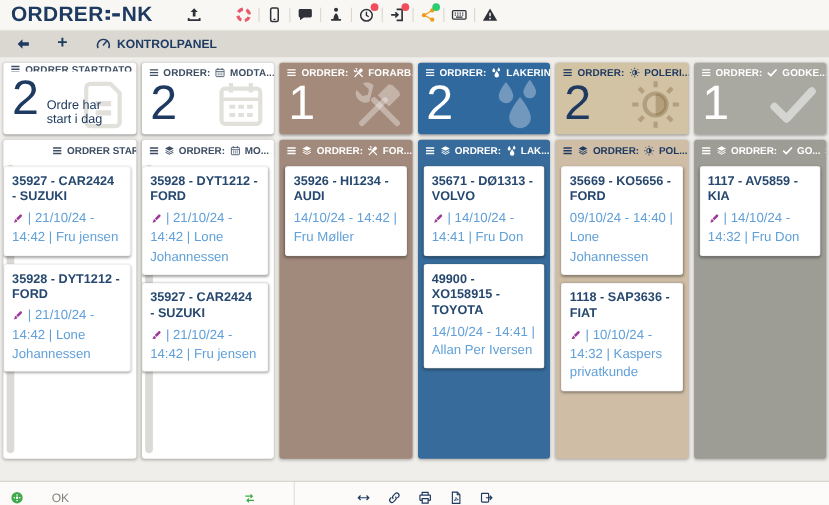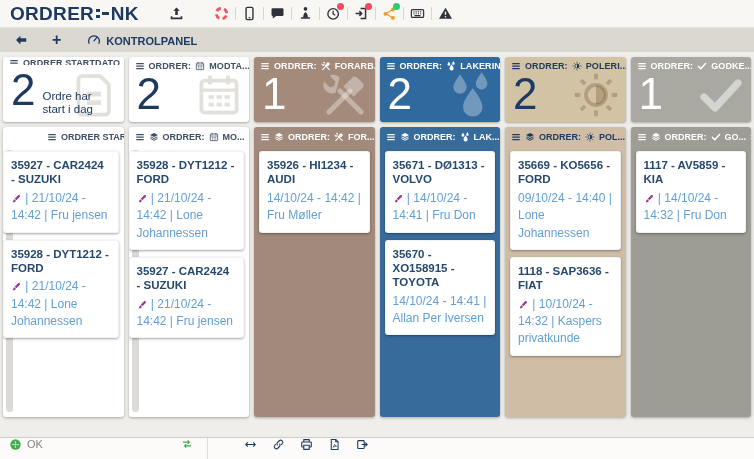--- a/index.html
+++ b/index.html
@@ -59,22 +59,22 @@
   .card-row{position:relative;}
   .handle{position:absolute;left:-12px;top:-1px;height:calc(100% + 2px);width:7px;
     border-radius:4px;background:#bbb9b5;cursor:grab;}
   .kcard{background:#fff;border:1px solid rgba(0,0,0,.05);border-radius:3px;
     box-shadow:0 1px 2.5px rgba(0,0,0,.35);padding:6px 7px 7px 7px;cursor:pointer;}
   .kcard-title{font-size:11.5px;font-weight:bold;color:#26486f;line-height:1.25;}
   .kcard-meta{font-size:12px;color:#61a0d8;margin-top:3px;line-height:1.45;}
   .kcard-meta .icn{font-size:10px;margin-right:1px;}
   
   .statusbar{position:absolute;left:0;right:0;bottom:0;height:22px;background:#fcfbf9;
-    border-top:1px solid #cfccc6;display:flex;align-items:flex-start;padding:0 9px;
-    box-sizing:border-box;font-size:11px;color:#83837e;}
+    border-top:1px solid #cfccc6;display:flex;align-items:flex-end;padding:0 9px;
+    box-sizing:border-box;font-size:11px;color:#83837e;gap:20px;}
   .statusbar .ok-ic{font-size:13px;margin-right:5px;}
   .sb-sync{font-size:12px;margin-left:138px;cursor:pointer;}
   .sb-sep{width:1px;height:21px;background:#dedbd5;margin-left:14px;}
   .sb-icons{display:flex;align-items:center;gap:15px;margin-left:36px;color:#1e3a60;}
   .sb-icons .icn{font-size:13px;cursor:pointer;}
 </style>
 </head>
 <body>
 
 <div class="app">
@@ -510,21 +510,21 @@
                 <div class="kcard-meta"><span class="icn" style="color: rgb(156, 58, 154);">
                     <svg viewBox="0 0 24 24">
                       <path d="M20.8 3.2c-1.1-1.1-2.8-1.1-3.9 0L9 11.1l3.9 3.9 7.9-7.9c1.1-1.1 1.1-2.8 0-3.9z" fill="currentColor"></path>
                       <path d="M7.9 12.3l3.8 3.8c-.7 2.4-2.8 3.7-6.2 3.7-.6 0-1.2-.1-1.8-.2 1.3-1.1 1.5-2.2 1.8-3.6.3-1.7 1-2.9 2.4-3.7z" fill="currentColor"></path>
                     </svg>
                   </span> | 14/10/24 - 14:41 | Fru Don</div>
               </div>
             </div>
             <div class="card-row">
               <div class="kcard">
-                <div class="kcard-title">35670 - XO158915 - TOYOTA</div>
+                <div class="kcard-title">49900 - XO158915 - TOYOTA</div>
                 <div class="kcard-meta">14/10/24 - 14:41 | Allan Per Iversen</div>
               </div>
             </div>
           </div>
         </div>
         <div class="kcol" style="background: rgb(207, 189, 166);">
           <div class="kcol-head" style="color: rgb(30, 58, 96);">
             <span class="icn">
               <svg viewBox="0 0 24 24" fill="none">
                 <path d="M3 6h18M3 12h18M3 18h18" stroke="currentColor" stroke-width="3"></path>

